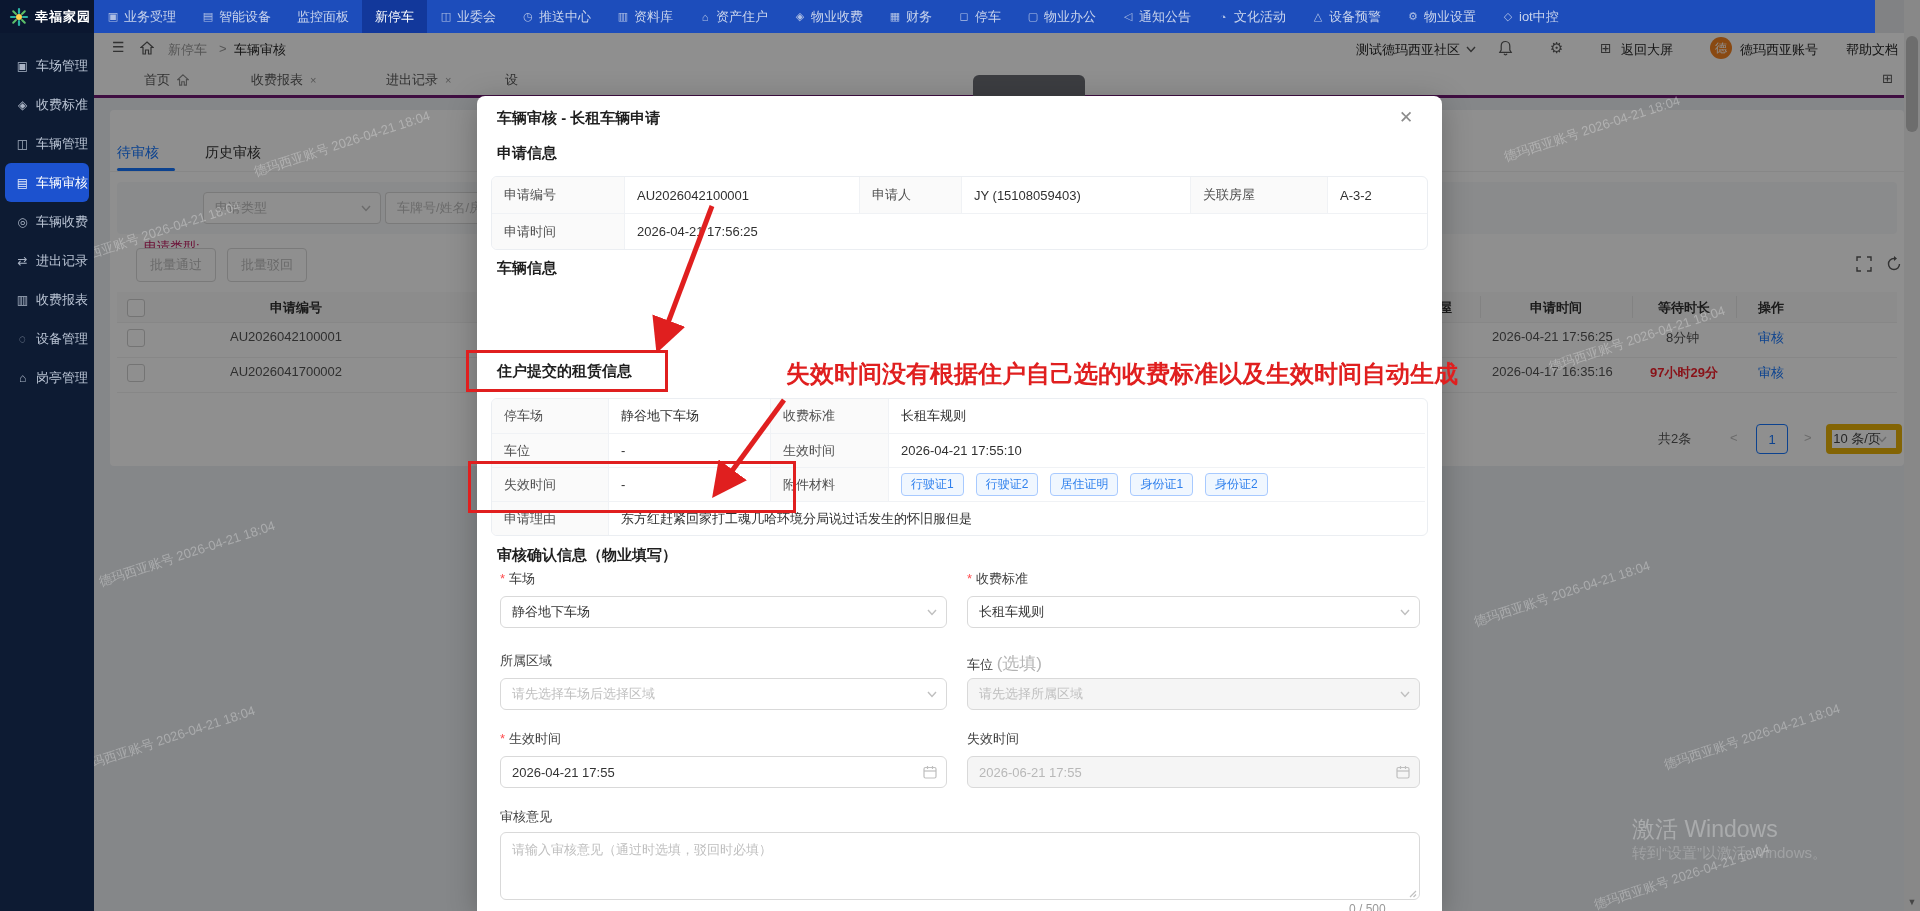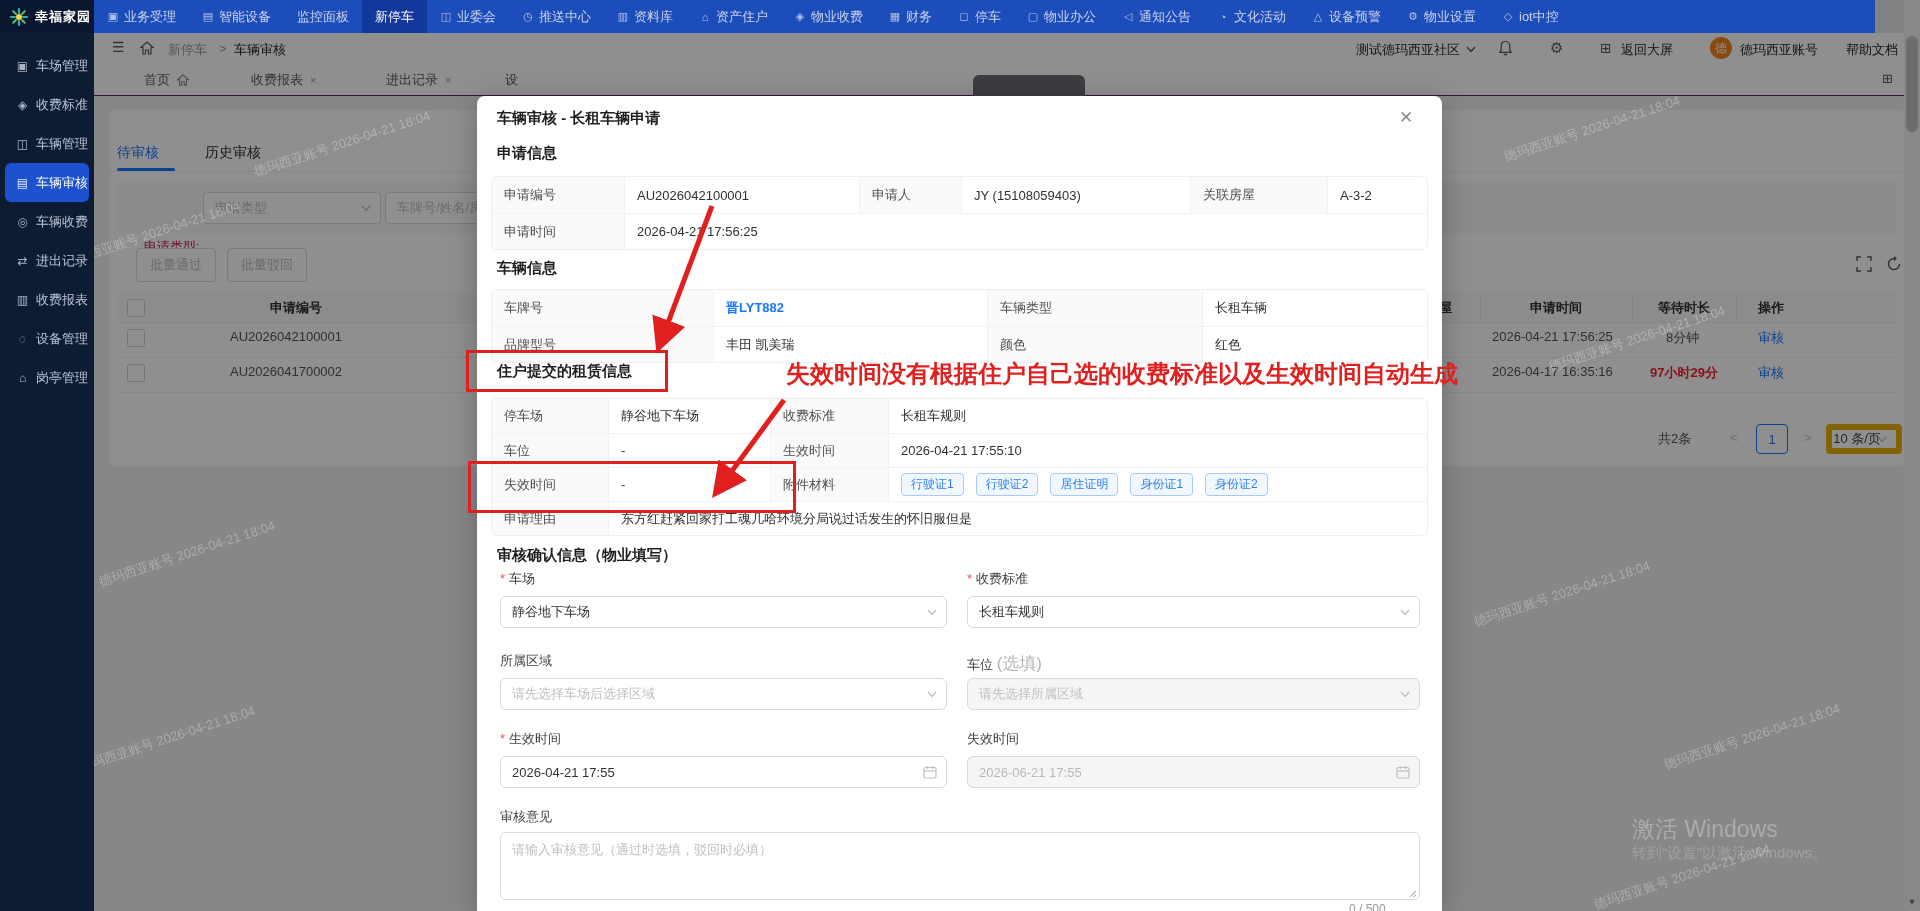--- a/index.html
+++ b/index.html
@@ -15,21 +15,21 @@
   .tn-ic{font-size:11px;opacity:.85;width:12px;text-align:center;}
   .tn-ic:empty{display:none;}
   .nav-corner{left:1875px;top:0;width:45px;height:33px;background:#e6e8ec;z-index:5;}
   
   .hdr{left:94px;top:33px;width:1826px;height:30px;background:#fff;z-index:5;}
   .hdr-ic{color:#595959;font-size:14px;}
   .crumb-dim{color:#999;}
   .crumb-cur{color:#262626;}
   .avatar{width:22px;height:22px;border-radius:50%;background:#f58220;color:#fff;display:flex;align-items:center;justify-content:center;font-size:12px;}
   
-  .tabstrip{left:94px;top:63px;width:1826px;height:32px;background:#fff;border-bottom:1px solid #701a75;z-index:5;}
+  .tabstrip{left:94px;top:63px;width:1826px;height:32px;background:#fff;border-bottom:3px solid #701a75;z-index:5;}
   .pt{position:absolute;top:8px;font-size:13px;color:#595959;display:flex;gap:7px;align-items:center;white-space:nowrap;}
   .pt .x{color:#9a9a9a;font-size:11px;}
   
   .sidebar{left:0;top:33px;width:94px;height:878px;background:#0d1b33;z-index:60;display:flex;flex-direction:column;padding-top:13px;box-sizing:border-box;}
   .sb-item{height:39px;margin:0 5px;display:flex;align-items:center;gap:7px;padding-left:11px;color:#bac4d4;font-size:13px;border-radius:6px;cursor:pointer;white-space:nowrap;}
   .sb-item.active{background:#1c52cf;color:#fff;}
   .sb-ic{font-size:12px;width:13px;text-align:center;opacity:.9;}
   
   .card{left:110px;top:110px;width:1794px;height:356px;background:#fff;border-radius:4px;z-index:5;}
   .page-tab{position:absolute;top:34px;font-size:14px;color:#333;cursor:pointer;}
@@ -378,30 +378,20 @@
       <div class="tv r0">AU2026042100001</div>
       <div class="tl r0">申请人</div>
       <div class="tv r0">JY (15108059403)</div>
       <div class="tl r0">关联房屋</div>
       <div class="tv r0">A-3-2</div>
       <div class="tl c0">申请时间</div>
       <div class="tv" style="grid-column:2 / 7;">2026-04-21 17:56:25</div>
     </div>
 
     <div class="m-h" style="top:163px;">车辆信息</div>
-    <div class="t" style="top:193px;grid-template-columns:221px 274px 215px 227px;grid-auto-rows:36px;">
-      <div class="tl r0 c0">车牌号</div>
-      <div class="tv r0 plate">晋LYT882</div>
-      <div class="tl r0">车辆类型</div>
-      <div class="tv r0">长租车辆</div>
-      <div class="tl c0">品牌型号</div>
-      <div class="tv">丰田 凯美瑞</div>
-      <div class="tl">颜色</div>
-      <div class="tv">红色</div>
-    </div>
 
     <div class="m-h" style="top:266px;">住户提交的租赁信息</div>
     <div class="t" style="top:302px;grid-template-columns:116px 162px 118px 537px;grid-auto-rows:34px;">
       <div class="tl r0 c0">停车场</div>
       <div class="tv r0">静谷地下车场</div>
       <div class="tl r0">收费标准</div>
       <div class="tv r0">长租车规则</div>
       <div class="tl c0">车位</div>
       <div class="tv">-</div>
       <div class="tl">生效时间</div>

